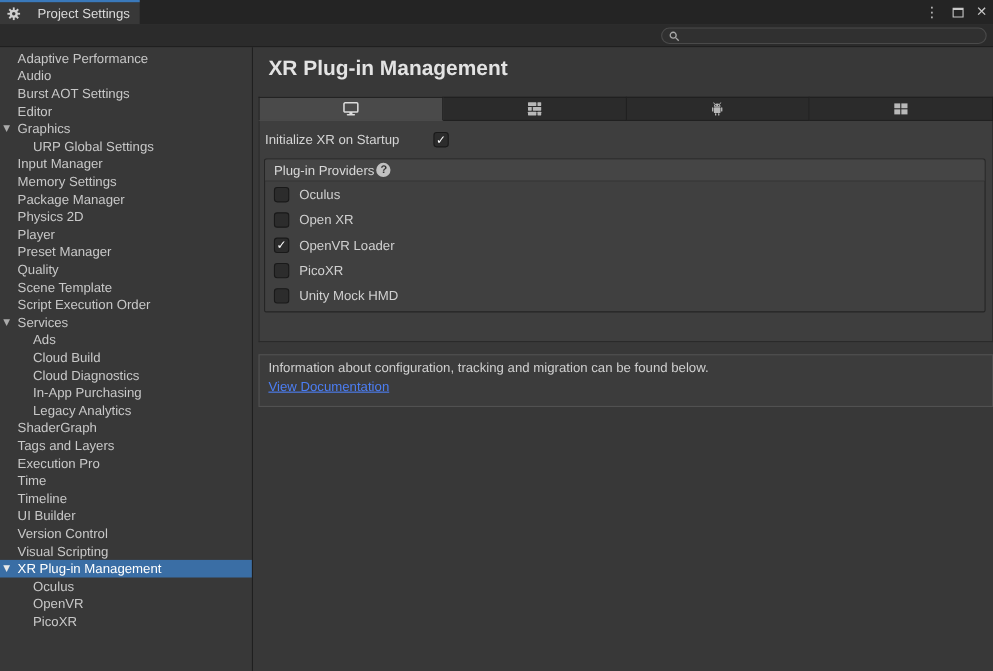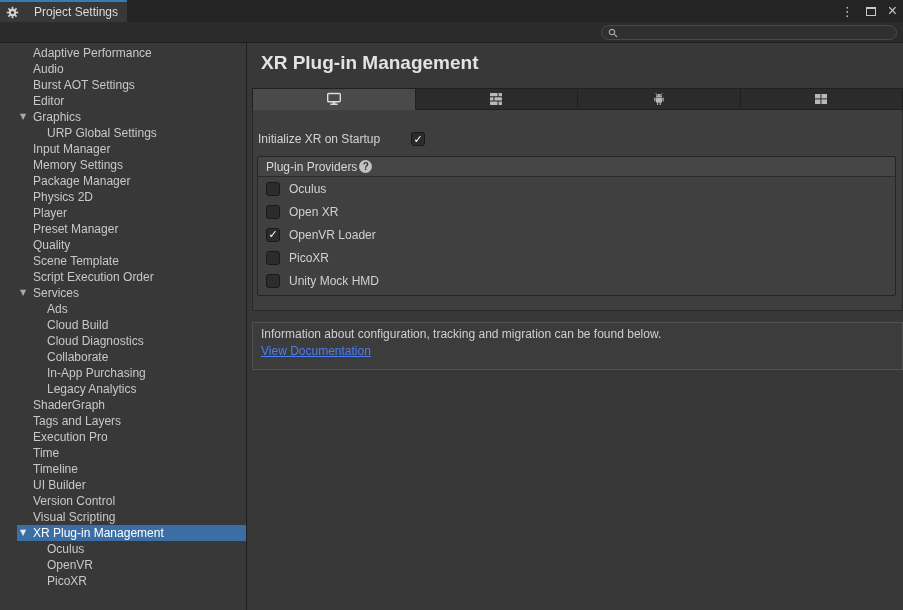--- a/index.html
+++ b/index.html
@@ -27,21 +27,21 @@
     position:absolute; right:6px; top:3px; width:296px; height:15px;
     background:#303030; border:1px solid #4A4A4A; border-radius:8px;
     display:flex; align-items:center; padding-left:6px; gap:4px;
   }
   .searchbox input {
     flex:1; background:transparent; border:none; outline:none;
     font-size:11px; color:#D4D4D4; height:12px; padding:0;
     font-family:"Liberation Sans", sans-serif;
   }
   
-  .body-area { position:absolute; top:43px; left:0; right:0; bottom:0; display:flex;padding-left:17px; }
+  .body-area { position:absolute; top:43px; left:0; right:0; bottom:0; display:flex; }
   .sidebar { width:230px; background:#383838; border-right:1px solid #1F1F1F; padding-top:2px; overflow:hidden; }
   .side-item { height:16px; line-height:16px; font-size:12px; color:#C8C8C8; position:relative; white-space:nowrap; cursor:default; }
   .side-item .tri { position:absolute; left:3px; top:0; bottom:0; font-size:8px; line-height:16px; color:#ABABAB; font-family:"DejaVu Sans", sans-serif; }
   .side-item.lvl0 { padding-left:16px; }
   .side-item.lvl1 { padding-left:30px; }
   .side-item.selected { background:var(--selection,#3A6EA5); color:#FFFFFF; }
   .side-item.selected .tri { color:#E8E8E8; }
   
   .main { flex:1; position:relative; background:#383838; }
   .main-title { position:absolute; top:9px; left:14px; font-size:19px; font-weight:bold; color:#E3E3E3; }
@@ -49,21 +49,21 @@
   .ptab {
     flex:1; background:#2B2B2B; border:1px solid #202020; border-left:none;
     display:flex; align-items:center; justify-content:center; color:#B8B8B8; cursor:default;
   }
   .ptab:first-child { border-left:1px solid #202020; }
   .ptab.selected { background:#4A4A4A; border-bottom-color:#4A4A4A; color:#DCDCDC; }
   .pane {
     position:absolute; top:67px; left:5px; right:0; height:201px;
     background:#3E3E3E; border:1px solid #2A2A2A; border-top:none;
   }
-  .init-row { margin-top:20px; padding-left:5px; height:18px; display:flex; align-items:center; font-size:12px; color:#D4D4D4; }
+  .init-row { margin-top:8px; padding-left:5px; height:18px; display:flex; align-items:center; font-size:12px; color:#D4D4D4; }
   .init-label { width:153px; }
   .checkbox {
     width:14px; height:14px; background:#2C2C2C; border:1px solid #191919; border-radius:3px;
     display:inline-flex; align-items:center; justify-content:center;
     font-size:11px; line-height:1; color:#FFFFFF; font-family:"DejaVu Sans", sans-serif; cursor:default;
   }
   .providers { margin:8px 6px 0 4px; border:1px solid #252525; background:#404040; border-radius:2px; padding-bottom:3px; }
   .prov-header {
     height:20px; display:flex; align-items:center; gap:2px; padding-left:8px;
     background:#454545; border-bottom:1px solid #2A2A2A; font-size:12px; color:#D8D8D8;
@@ -131,21 +131,20 @@
         <div class="side-item lvl0"><span>Physics 2D</span></div>
         <div class="side-item lvl0"><span>Player</span></div>
         <div class="side-item lvl0"><span>Preset Manager</span></div>
         <div class="side-item lvl0"><span>Quality</span></div>
         <div class="side-item lvl0"><span>Scene Template</span></div>
         <div class="side-item lvl0"><span>Script Execution Order</span></div>
         <div class="side-item lvl0"><span class="tri">▼</span><span>Services</span></div>
         <div class="side-item lvl1"><span>Ads</span></div>
         <div class="side-item lvl1"><span>Cloud Build</span></div>
         <div class="side-item lvl1"><span>Cloud Diagnostics</span></div>
-        <div class="side-item lvl1"><span>Collaborate</span></div>
         <div class="side-item lvl1"><span>In-App Purchasing</span></div>
         <div class="side-item lvl1"><span>Legacy Analytics</span></div>
         <div class="side-item lvl0"><span>ShaderGraph</span></div>
         <div class="side-item lvl0"><span>Tags and Layers</span></div>
         <div class="side-item lvl0"><span>Execution Pro</span></div>
         <div class="side-item lvl0"><span>Time</span></div>
         <div class="side-item lvl0"><span>Timeline</span></div>
         <div class="side-item lvl0"><span>UI Builder</span></div>
         <div class="side-item lvl0"><span>Version Control</span></div>
         <div class="side-item lvl0"><span>Visual Scripting</span></div>

